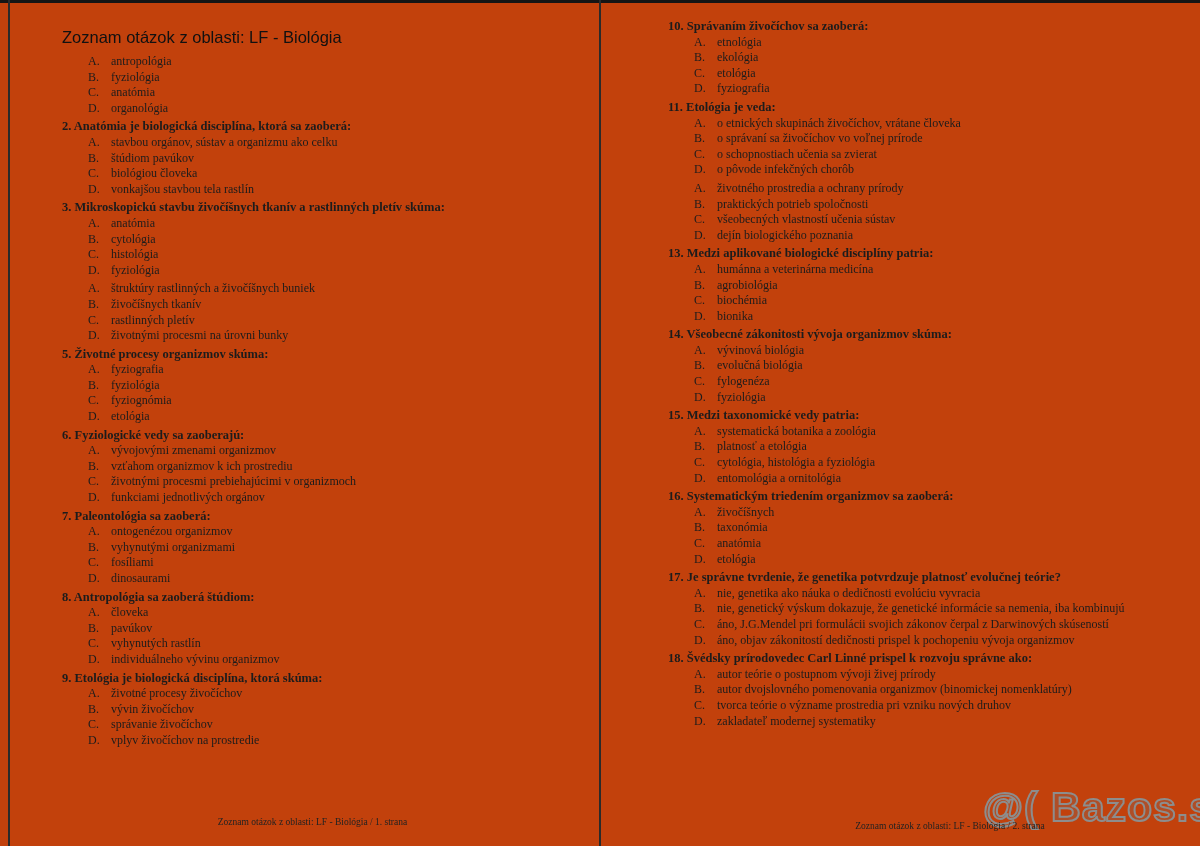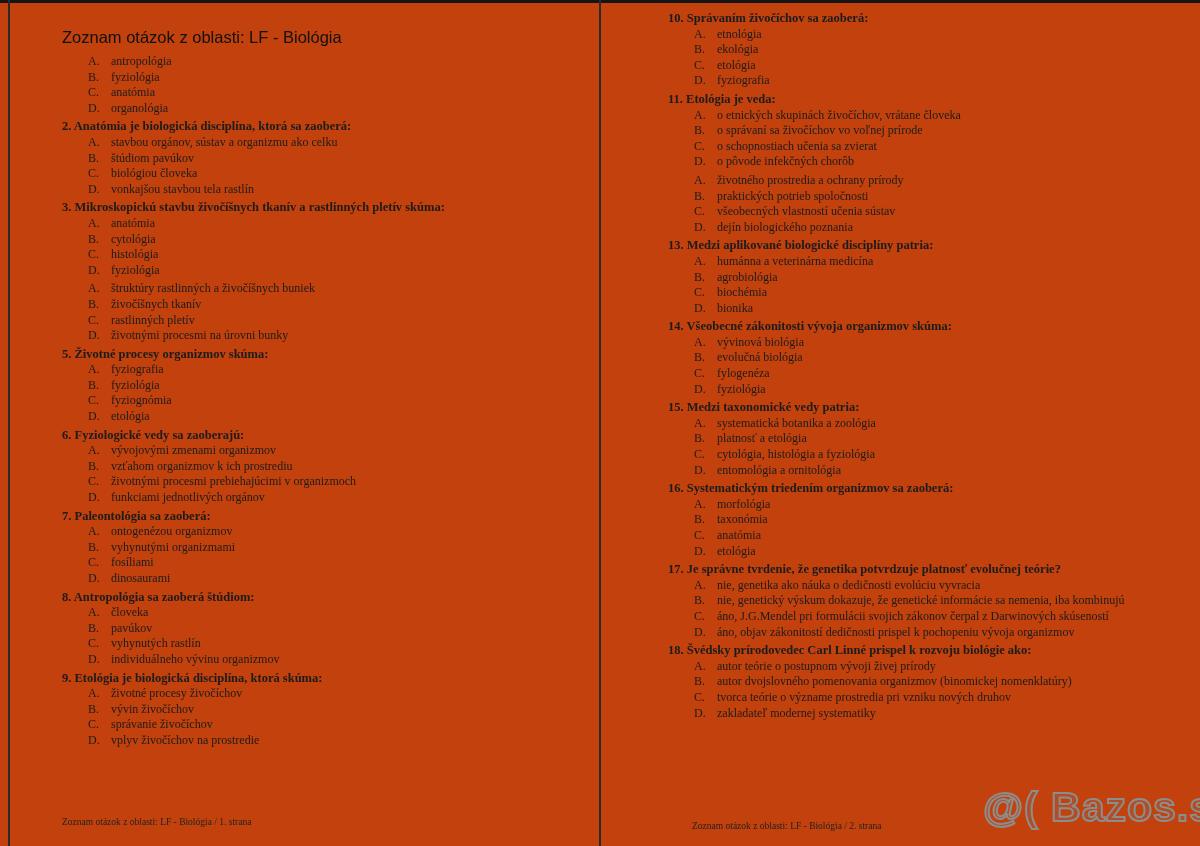--- a/index.html
+++ b/index.html
@@ -12,21 +12,21 @@
   }
   .stage { position: relative; width: 1200px; height: 846px; background: #c2410c; }
 
   .topline  { position: absolute; left: 0; top: 0; width: 1200px; height: 3px; background: #151515; }
   .vline    { position: absolute; top: 0; width: 2px; height: 846px; background: #2a2a2a; }
   .vline-left { left: 8px; }
   .vline-mid  { left: 599px; }
 
   .page { position: absolute; }
   .page-1 { left: 62px; top: 27px; width: 503px; }
-  .page-2 { left: 668px; top: 8px; width: 515px; }
+  .page-2 { left: 668px; top: 16px; width: 515px; }
 
   .doc-title {
     font-family: "Liberation Sans", sans-serif;
     font-size: 16.5px; line-height: 20px;
     color: #111;
     margin: 0 0 7px 0;
   }
 
   .question { margin-top: 3px; }
   .q-header {
@@ -41,21 +41,21 @@
     font-size: 12px;
     line-height: 15.6px;
   }
   .opt-letter { flex: none; width: 23px; }
   .opt-text { flex: 1; }
 
   .page-footer {
     position: absolute;
     font-size: 9.5px;
     color: #222;
-    text-align: left;
+    text-align: center;
     z-index: 6;
   }
   .footer-1 { left: 62px;  top: 817px; width: 501px; }
   .footer-2 { left: 692px; top: 821px; width: 516px; }
 
   .watermark {
     position: absolute;
     left: 983px; top: 784px;
     font-family: "Liberation Sans", sans-serif;
     font-size: 41px;
@@ -365,21 +365,21 @@
           </div>
           <div class="option">
             <span class="opt-letter">D.</span>
             <span class="opt-text">entomológia a ornitológia</span>
           </div>
         </div>
         <div class="question">
           <div class="q-header"><span class="">16.</span> <span class="">Systematickým triedením organizmov sa zaoberá:</span></div>
           <div class="option">
             <span class="opt-letter">A.</span>
-            <span class="opt-text">morfológia</span>
+            <span class="opt-text">živočíšnych</span>
           </div>
           <div class="option">
             <span class="opt-letter">B.</span>
             <span class="opt-text">taxonómia</span>
           </div>
           <div class="option">
             <span class="opt-letter">C.</span>
             <span class="opt-text">anatómia</span>
           </div>
           <div class="option">
@@ -400,21 +400,21 @@
           <div class="option">
             <span class="opt-letter">C.</span>
             <span class="opt-text">áno, J.G.Mendel pri formulácii svojich zákonov čerpal z Darwinových skúseností</span>
           </div>
           <div class="option">
             <span class="opt-letter">D.</span>
             <span class="opt-text">áno, objav zákonitostí dedičnosti prispel k pochopeniu vývoja organizmov</span>
           </div>
         </div>
         <div class="question">
-          <div class="q-header"><span class="">18.</span> <span class="">Švédsky prírodovedec Carl Linné prispel k rozvoju biológie ako:</span></div>
+          <div class="q-header"><span class="">18.</span> <span class="">Švédsky prírodovedec Carl Linné prispel k rozvoju správne ako:</span></div>
           <div class="option">
             <span class="opt-letter">A.</span>
             <span class="opt-text">autor teórie o postupnom vývoji živej prírody</span>
           </div>
           <div class="option">
             <span class="opt-letter">B.</span>
             <span class="opt-text">autor dvojslovného pomenovania organizmov (binomickej nomenklatúry)</span>
           </div>
           <div class="option">
             <span class="opt-letter">C.</span>

